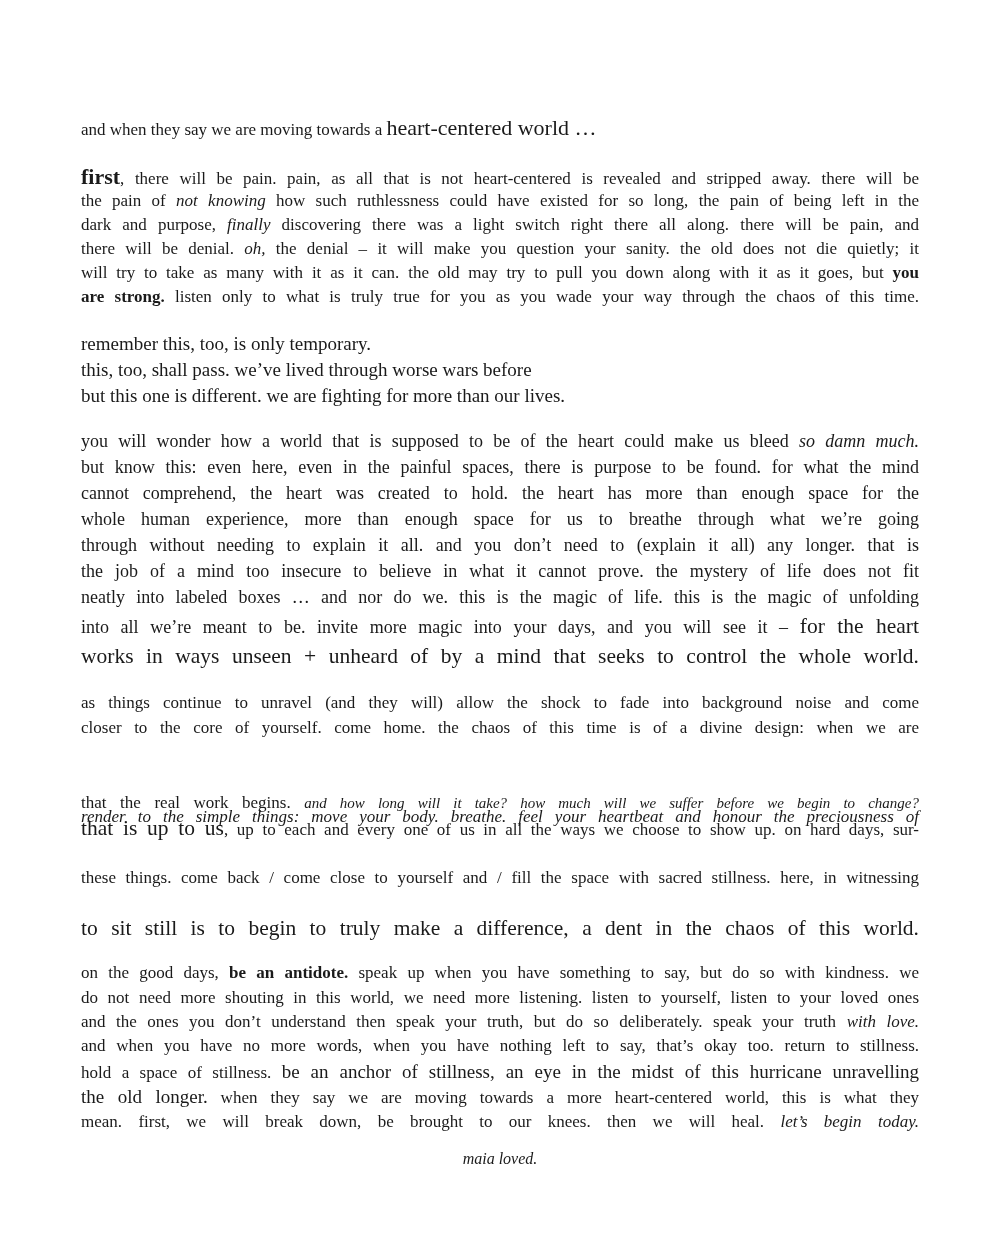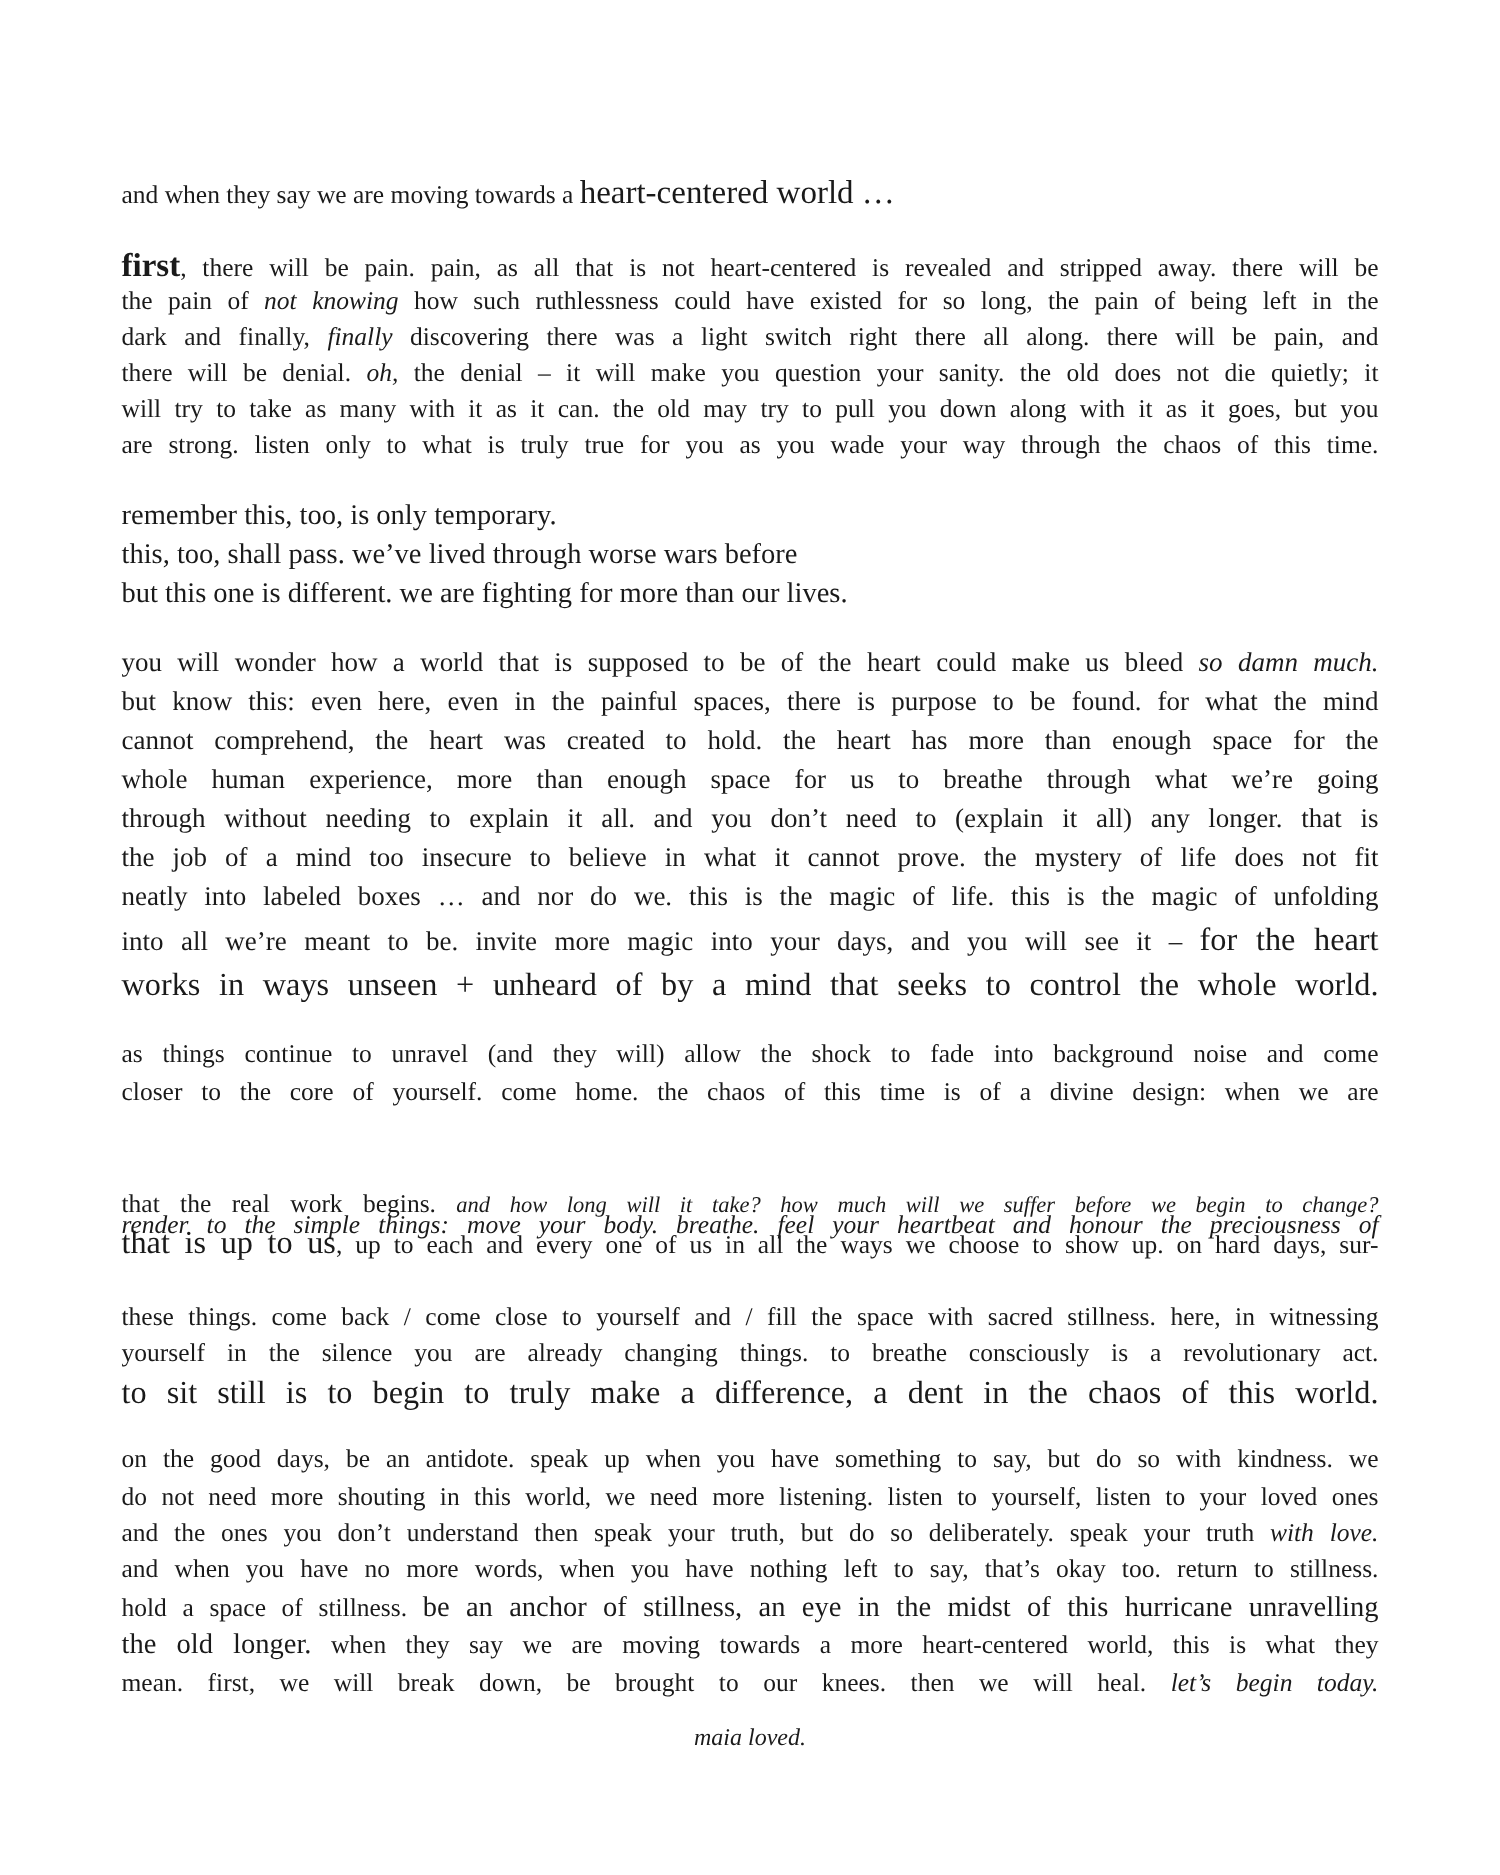--- a/index.html
+++ b/index.html
@@ -5,37 +5,37 @@
   html, body { margin: 0; padding: 0; background: #ffffff; }
   body { width: 1000px; height: 1250px; position: relative; overflow: hidden; }
   .page { position: absolute; left: 0; top: 0; width: 1000px; height: 1250px; background: #ffffff; color: #1a1a1a; font-family: "Liberation Serif", "DejaVu Serif", serif; }
   .ln { position: absolute; left: 81px; width: 838px; white-space: nowrap; text-align: justify; text-align-last: justify; line-height: 1; }
   .ln.left { text-align: left; text-align-last: left; }
   .s17 { font-size: 17px; }
   .s18 { font-size: 18px; }
   .s19 { font-size: 19px; }
   .big { font-size: 21.5px; }
   .big2 { font-size: 22px; }
-  .b { font-weight: normal; }
+  .b { font-weight: bold; }
   .i { font-style: italic; }
   .first-word { font-weight: bold; font-size: 22px; }
   .sig { position: absolute; left: 0; width: 1000px; top: 1150px; text-align: center; font-style: italic; font-size: 16px; }
 </style>
 </head>
 <body>
 
 <div class="page">
 
   <div class="ln left s17" style="top:117px;">
     <span>and when they say we are moving towards a </span><span class="big2">heart-centered world …</span>
   </div>
 
   <div class="ln s17" style="top:166px;"><span class="first-word">first</span><span>, there will be pain. pain, as all that is not heart-centered is revealed and stripped away. there will be</span></div>
   <div class="ln s17" style="top:192px;"><span>the pain of </span><span class="i">not knowing</span><span> how such ruthlessness could have existed for so long, the pain of being left in the</span></div>
-  <div class="ln s17" style="top:216px;"><span>dark and finally, </span><span class="i">finally</span><span> discovering there was a light switch right there all along. there will be pain, and</span></div>
+  <div class="ln s17" style="top:216px;"><span>dark and purpose, </span><span class="i">finally</span><span> discovering there was a light switch right there all along. there will be pain, and</span></div>
   <div class="ln s17" style="top:240px;"><span>there will be denial. </span><span class="i">oh,</span><span> the denial – it will make you question your sanity. the old does not die quietly; it</span></div>
   <div class="ln s17" style="top:264px;"><span>will try to take as many with it as it can. the old may try to pull you down along with it as it goes, but </span><span class="b">you</span></div>
   <div class="ln s17" style="top:288px;"><span class="b">are strong.</span><span> listen only to what is truly true for you as you wade your way through the chaos of this time.</span></div>
 
   <div class="ln left s19" style="top:334px;">remember this, too, is only temporary.</div>
   <div class="ln left s19" style="top:360px;">this, too, shall pass. we’ve lived through worse wars before</div>
   <div class="ln s18" style="top:432px;"><span>you will wonder how a world that is supposed to be of the heart could make us bleed </span><span class="i">so damn much.</span></div>
 
   <div class="ln left s19" style="top:386px;">but this one is different. we are fighting for more than our lives.</div>
   <div class="ln s18" style="top:458px;">but know this: even here, even in the painful spaces, there is purpose to be found. for what the mind</div>
@@ -47,21 +47,20 @@
   <div class="ln s18" style="top:616px;"><span>into all we’re meant to be. invite more magic into your days, and you will see it – </span><span class="big">for the heart</span></div>
   <div class="ln big" style="top:646px;">works in ways unseen + unheard of by a mind that seeks to control the whole world.</div>
 
   <div class="ln s17" style="top:694px;">as things continue to unravel (and they will) allow the shock to fade into background noise and come</div>
   <div class="ln s17" style="top:719px;">closer to the core of yourself. come home. the chaos of this time is of a divine design: when we are</div>
   <div class="ln s17" style="top:794px;"><span>that the real work begins. </span><span class="i" style="font-size:15px;">and how long will it take? how much will we suffer before we begin to change?</span></div>
 
   <div class="ln s17" style="top:818px;"><span class="big">that is up to us</span><span>, up to each and every one of us in all the ways we choose to show up. on hard days, sur-</span></div>
   <div class="ln s17" style="top:808px;font-style:italic;">render to the simple things: move your body. breathe. feel your heartbeat and honour the preciousness of</div>
   <div class="ln s17" style="top:869px;">these things. come back / come close to yourself and / fill the space with sacred stillness. here, in witnessing</div>
-  <div class="ln s17" style="top:893px;">yourself in the silence you are already changing things. to breathe consciously is a revolutionary act.</div>
   <div class="ln big" style="top:918px;">to sit still is to begin to truly make a difference, a dent in the chaos of this world.</div>
 
   <div class="ln s17" style="top:964px;"><span>on the good days, </span><span class="b">be an antidote.</span><span> speak up when you have something to say, but do so with kindness. we</span></div>
   <div class="ln s17" style="top:989px;">do not need more shouting in this world, we need more listening. listen to yourself, listen to your loved ones</div>
   <div class="ln s17" style="top:1013px;"><span>and the ones you don’t understand then speak your truth, but do so deliberately. speak your truth </span><span class="i">with love.</span></div>
   <div class="ln s17" style="top:1037px;">and when you have no more words, when you have nothing left to say, that’s okay too. return to stillness.</div>
   <div class="ln s17" style="top:1062px;"><span>hold a space of stillness. </span><span class="s19">be an anchor of stillness, an eye in the midst of this hurricane unravelling</span></div>
   <div class="ln s17" style="top:1087px;"><span class="s19">the old longer.</span><span> when they say we are moving towards a more heart-centered world, this is what they</span></div>
   <div class="ln s17" style="top:1113px;"><span>mean. first, we will break down, be brought to our knees. then we will heal. </span><span class="i">let’s begin today.</span></div>
 

